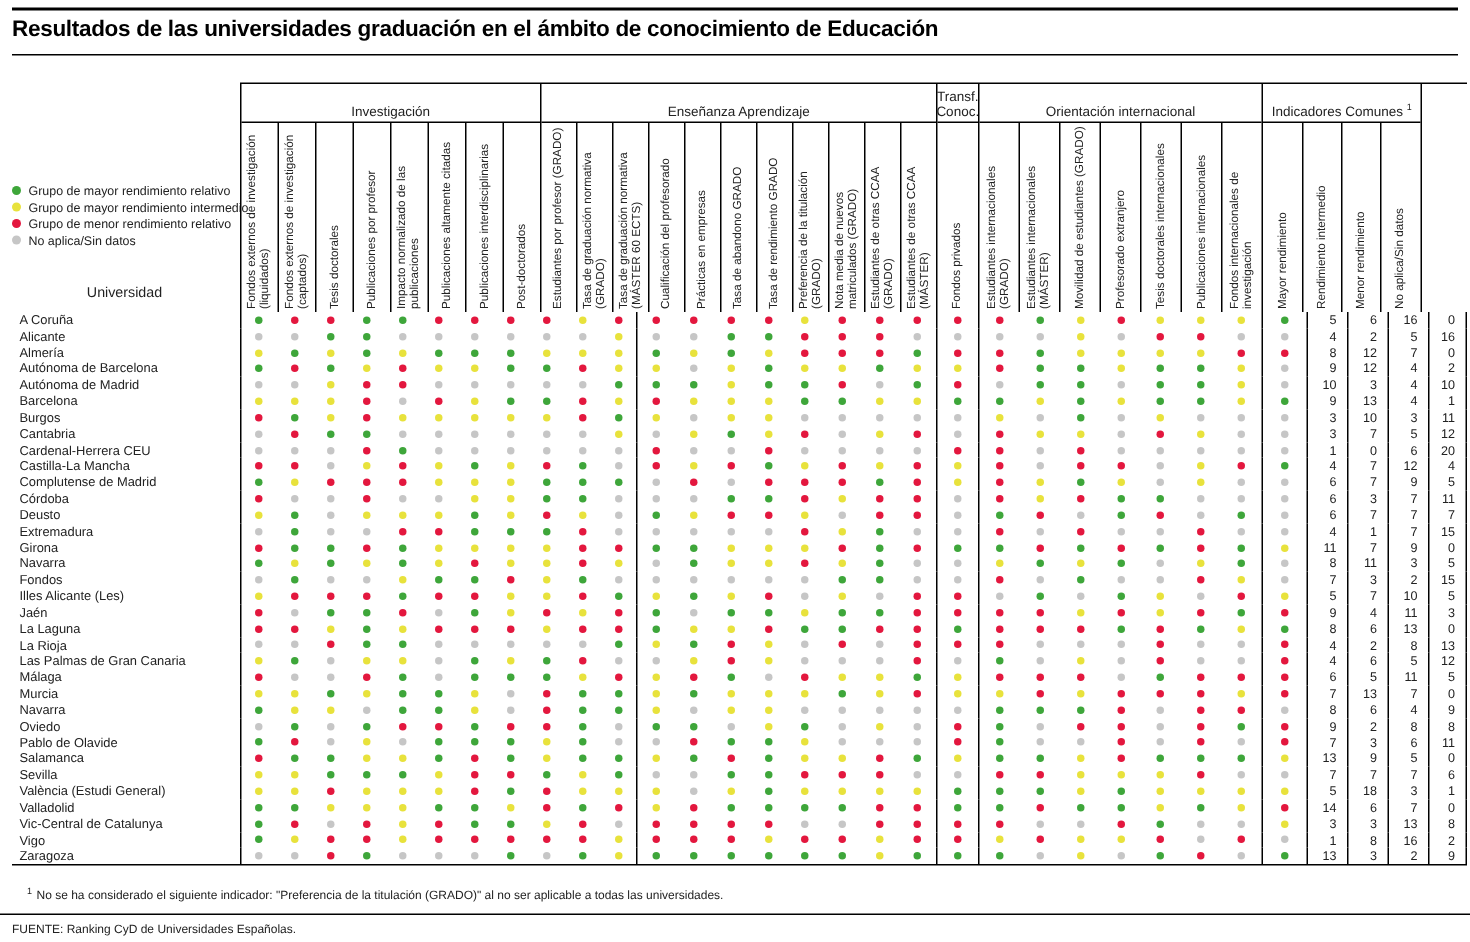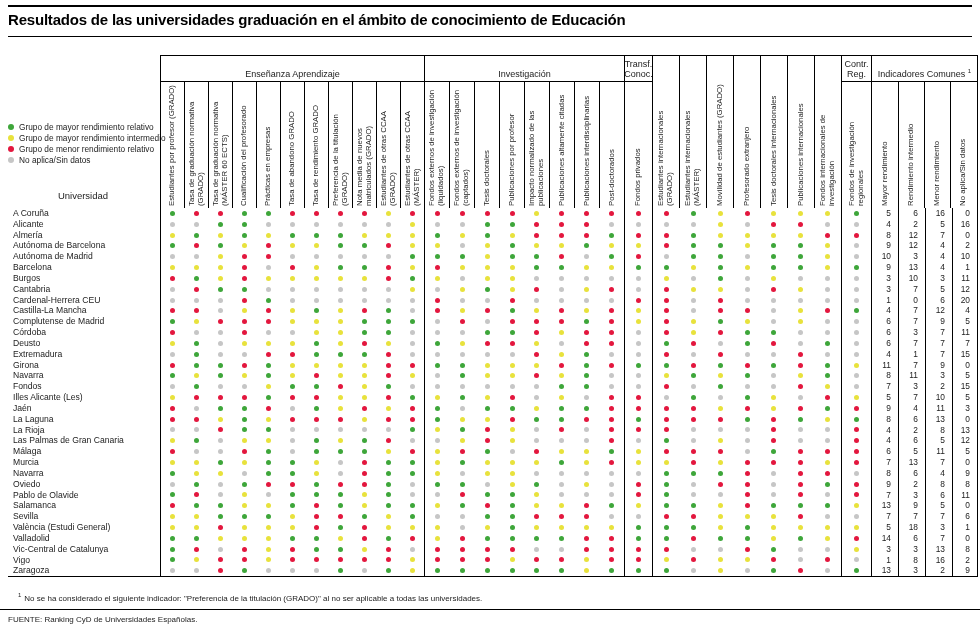--- a/index.html
+++ b/index.html
@@ -70,20 +70,51 @@
         <span class="legend-label">Grupo de menor rendimiento relativo</span>
       </div>
       <div class="legend-item">
         <span class="legend-dot" style="background:#c6c6c6"></span>
         <span class="legend-label">No aplica/Sin datos</span>
       </div>
     </div>
   <div class="universidad">Universidad</div>
 
   <div class="thead" id="thead">
+      <div class="sec" style="width: 200px;">
+        <div class="gl">
+          <span>Investigación</span>
+        </div>
+        <div class="cols">
+          <div class="hcol">
+            <span class="vlabel">Fondos externos de investigación (liquidados)</span>
+          </div>
+          <div class="hcol">
+            <span class="vlabel">Fondos externos de investigación (captados)</span>
+          </div>
+          <div class="hcol">
+            <span class="vlabel">Tesis doctorales</span>
+          </div>
+          <div class="hcol">
+            <span class="vlabel">Publicaciones por profesor</span>
+          </div>
+          <div class="hcol">
+            <span class="vlabel">Impacto normalizado de las publicaciones</span>
+          </div>
+          <div class="hcol">
+            <span class="vlabel">Publicaciones altamente citadas</span>
+          </div>
+          <div class="hcol">
+            <span class="vlabel">Publicaciones interdisciplinarias</span>
+          </div>
+          <div class="hcol">
+            <span class="vlabel">Post-doctorados</span>
+          </div>
+        </div>
+      </div>
       <div class="sec" style="width: 264px;">
         <div class="gl">
           <span>Enseñanza Aprendizaje</span>
         </div>
         <div class="cols">
           <div class="hcol">
             <span class="vlabel">Estudiantes por profesor (GRADO)</span>
           </div>
           <div class="hcol">
             <span class="vlabel">Tasa de graduación normativa (GRADO)</span>
@@ -110,62 +141,34 @@
             <span class="vlabel">Nota media de nuevos matriculados (GRADO)</span>
           </div>
           <div class="hcol">
             <span class="vlabel">Estudiantes de otras CCAA (GRADO)</span>
           </div>
           <div class="hcol">
             <span class="vlabel">Estudiantes de otras CCAA (MÁSTER)</span>
           </div>
         </div>
       </div>
-      <div class="sec" style="width: 200px;">
-        <div class="gl">
-          <span>Investigación</span>
-        </div>
-        <div class="cols">
-          <div class="hcol">
-            <span class="vlabel">Fondos externos de investigación (liquidados)</span>
-          </div>
-          <div class="hcol">
-            <span class="vlabel">Fondos externos de investigación (captados)</span>
-          </div>
-          <div class="hcol">
-            <span class="vlabel">Tesis doctorales</span>
-          </div>
-          <div class="hcol">
-            <span class="vlabel">Publicaciones por profesor</span>
-          </div>
-          <div class="hcol">
-            <span class="vlabel">Impacto normalizado de las publicaciones</span>
-          </div>
-          <div class="hcol">
-            <span class="vlabel">Publicaciones altamente citadas</span>
-          </div>
-          <div class="hcol">
-            <span class="vlabel">Publicaciones interdisciplinarias</span>
-          </div>
-          <div class="hcol">
-            <span class="vlabel">Post-doctorados</span>
-          </div>
-        </div>
-      </div>
       <div class="sec" style="width: 28px;">
         <div class="gl">
           <span>Transf. Conoc.</span>
         </div>
         <div class="cols">
           <div class="hcol">
             <span class="vlabel">Fondos privados</span>
           </div>
         </div>
       </div>
       <div class="sec" style="width: 189px;">
+        <div class="gl">
+          <span>Orientación internacional</span>
+        </div>
         <div class="cols">
           <div class="hcol">
             <span class="vlabel">Estudiantes internacionales (GRADO)</span>
           </div>
           <div class="hcol">
             <span class="vlabel">Estudiantes internacionales (MÁSTER)</span>
           </div>
           <div class="hcol">
             <span class="vlabel">Movilidad de estudiantes (GRADO)</span>
           </div>
@@ -173,30 +176,20 @@
             <span class="vlabel">Profesorado extranjero</span>
           </div>
           <div class="hcol">
             <span class="vlabel">Tesis doctorales internacionales</span>
           </div>
           <div class="hcol">
             <span class="vlabel">Publicaciones internacionales</span>
           </div>
           <div class="hcol">
             <span class="vlabel">Fondos internacionales de investigación</span>
-          </div>
-        </div>
-      </div>
-      <div class="sec" style="width: 30px;">
-        <div class="gl">
-          <span>Contr. Reg.</span>
-        </div>
-        <div class="cols">
-          <div class="hcol">
-            <span class="vlabel">Fondos de investigación regionales</span>
           </div>
         </div>
       </div>
       <div class="sec" style="width: 107px;">
         <div class="gl">
           <span>Indicadores Comunes <sup>1</sup></span>
         </div>
         <div class="cols">
           <div class="hcol" style="flex: 0 0 26px;">
             <span class="vlabel">Mayor rendimiento</span>

